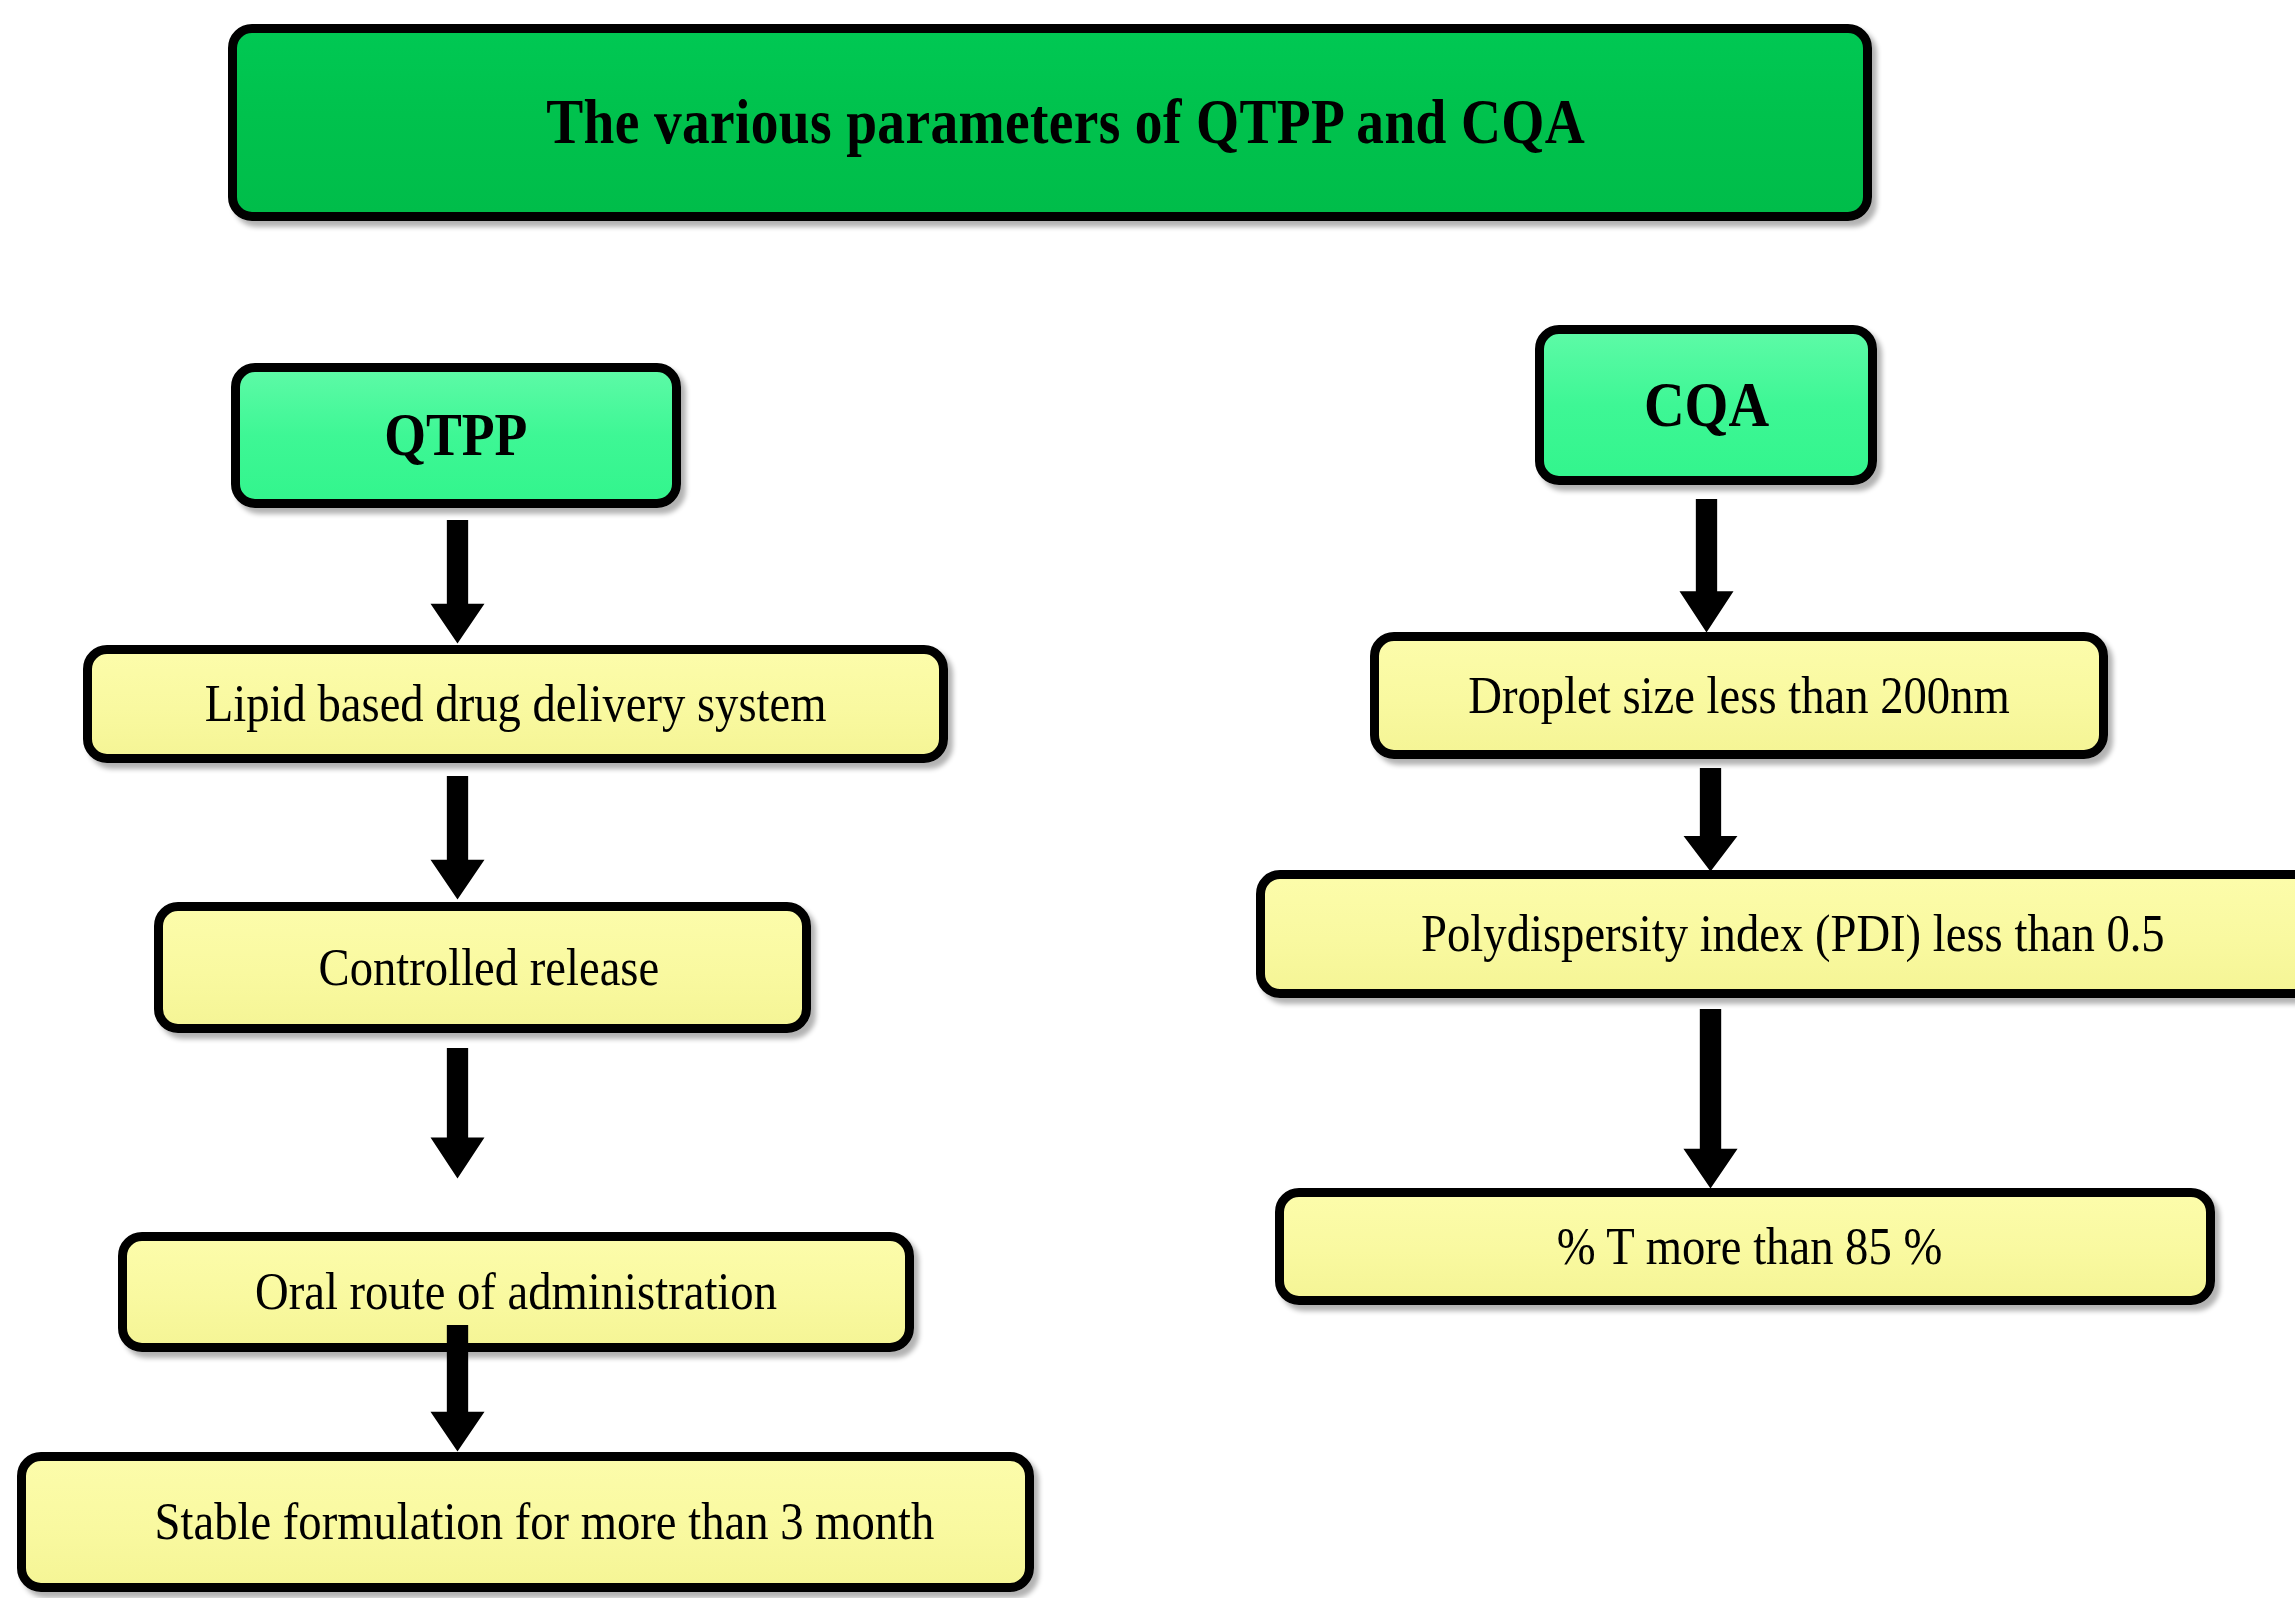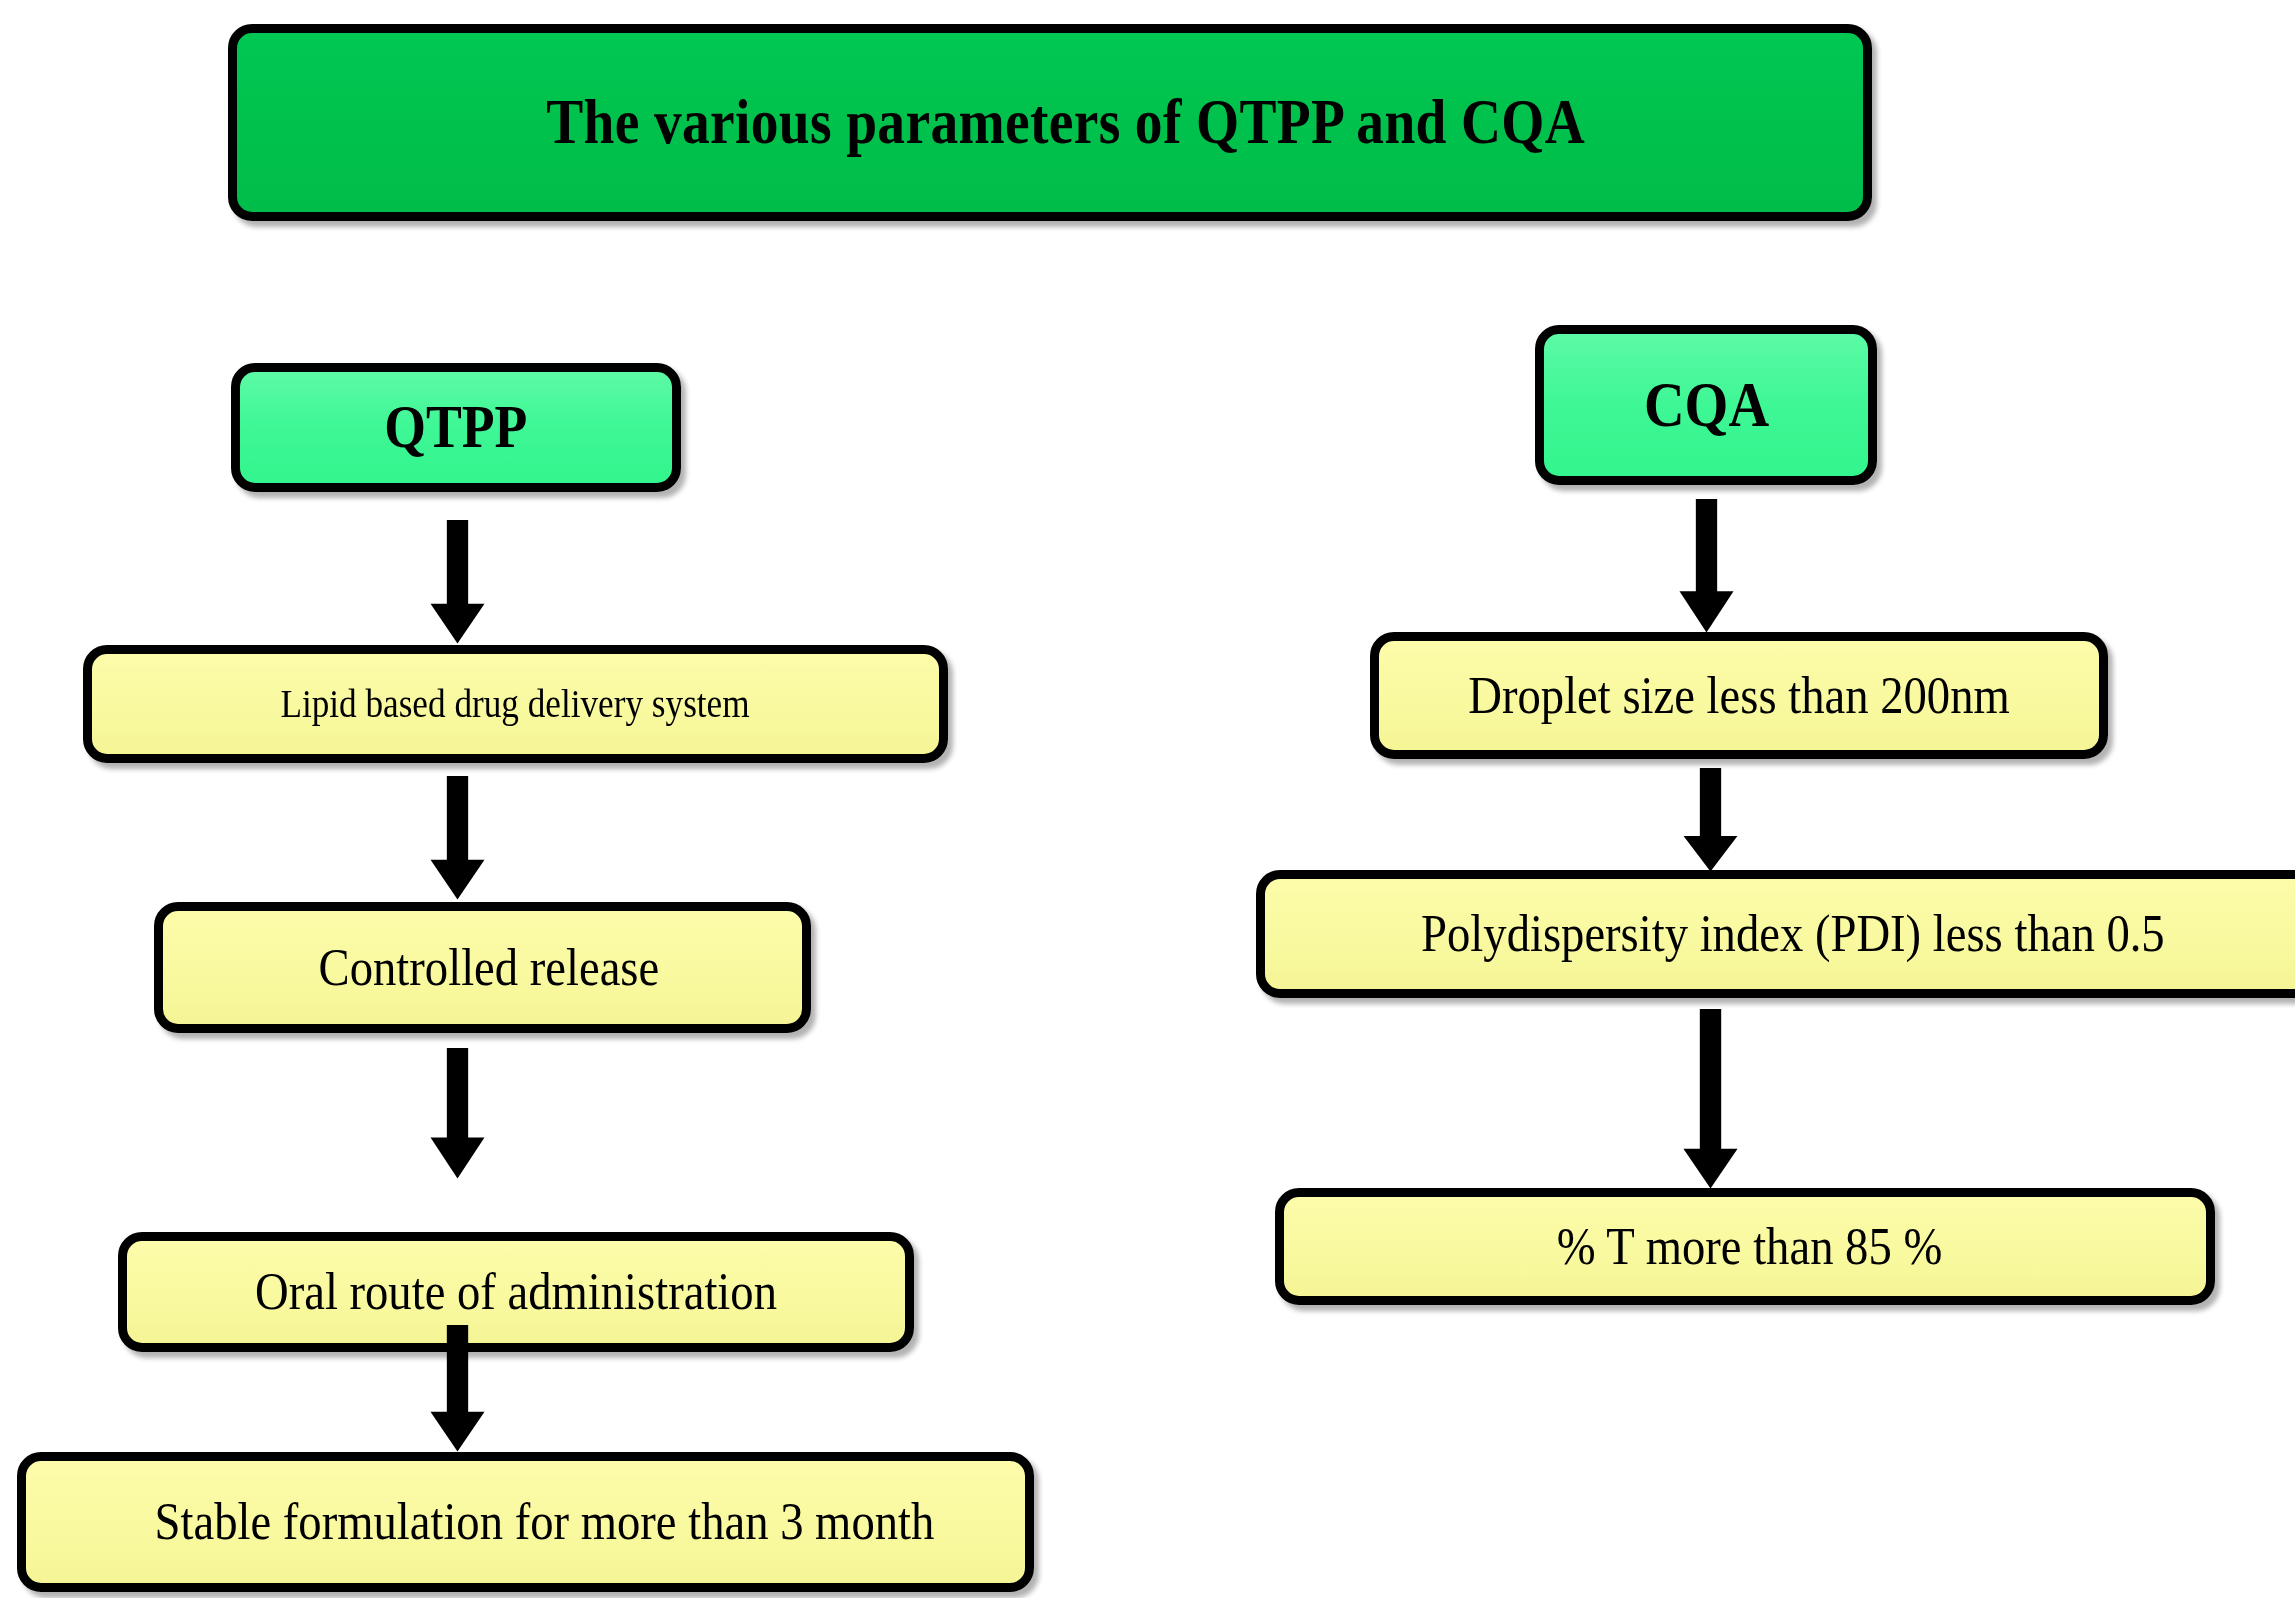--- a/index.html
+++ b/index.html
@@ -65,31 +65,31 @@
 </style>
 </head>
 <body>
 
 <div id="canvas">
 
   <div class="node node-title" style="left:228px; top:24px; width:1644px; height:197px; font-size:63px;">
     <span class="node-label">The various parameters of QTPP and CQA</span>
   </div>
 
-  <div class="node node-green" style="left:231px; top:363px; width:450px; height:129px; font-size:61px;">
+  <div class="node node-green" style="left:231px; top:363px; width:450px; height:145px; font-size:61px;">
     <span class="node-label">QTPP</span>
   </div>
 
   <span class="arrow" style="left:429px; top:520px; width:57px; height:125px;">
     <svg width="57" height="125" viewBox="0 0 80 176" aria-hidden="true">
       <polygon points="25,0 55,0 55,118 78,118 40,174 2,118 25,118" fill="#000000"></polygon>
     </svg>
   </span>
 
-  <div class="node node-yellow" style="left:83px; top:645px; width:865px; height:118px; font-size:40px;">
+  <div class="node node-yellow" style="left:83px; top:645px; width:865px; height:118px; font-size:53px;">
     <span class="node-label">Lipid based drug delivery system</span>
   </div>
 
   <span class="arrow" style="left:429px; top:776px; width:57px; height:125px;">
     <svg width="57" height="125" viewBox="0 0 80 176" aria-hidden="true">
       <polygon points="25,0 55,0 55,118 78,118 40,174 2,118 25,118" fill="#000000"></polygon>
     </svg>
   </span>
 
   <div class="node node-yellow" style="left:154px; top:902px; width:657px; height:131px; font-size:53px;padding-left:12px;">

